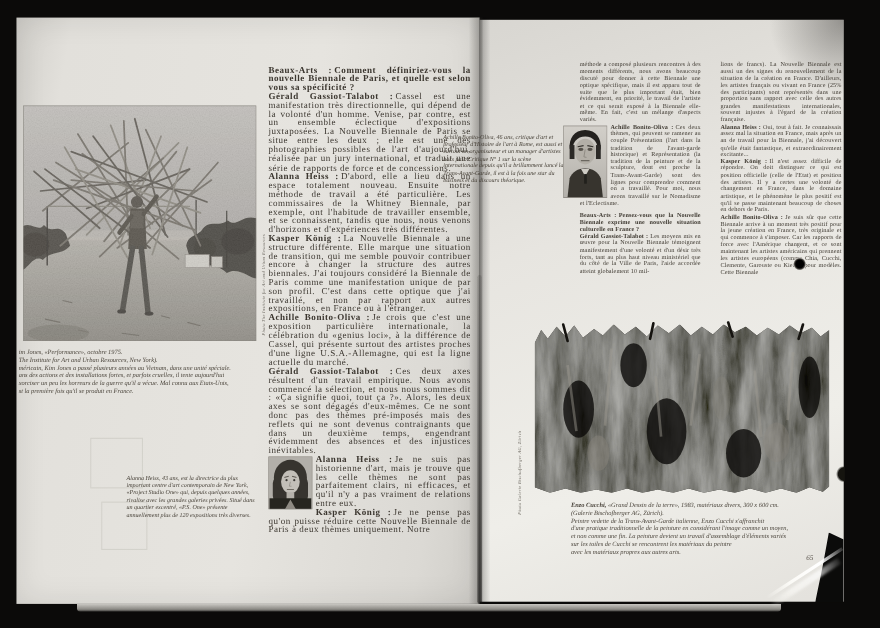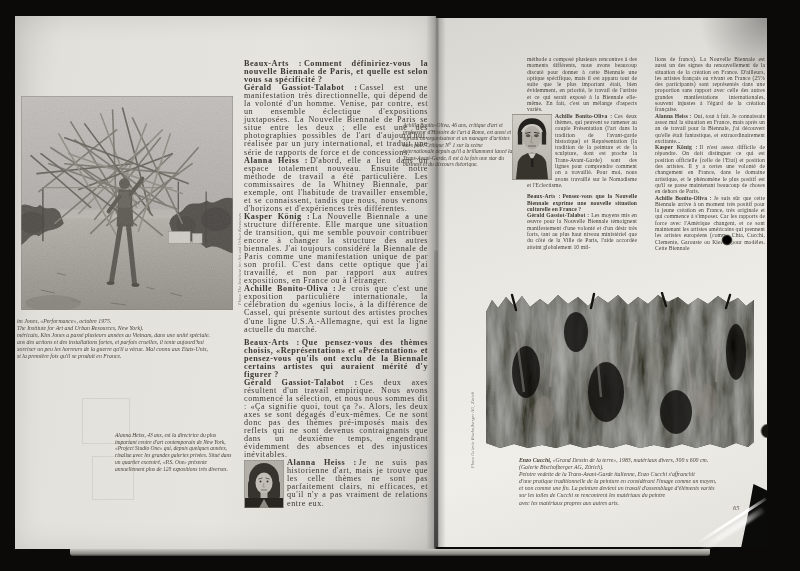--- a/index.html
+++ b/index.html
@@ -181,39 +181,39 @@
   <div class="abs vcredit" id="kim-vcredit">Photo The Institute for Art and Urban Resources</div>
 
   <div class="abs bio" id="heiss-bio">Alanna Heiss, 43 ans, est la directrice du plus important centre d'art contemporain de New York, «Project Studio One» qui, depuis quelques années, rivalise avec les grandes galeries privées. Situé dans un quartier excentré, «P.S. One» présente annuellement plus de 120 expositions très diverses.</div>
 
   <div class="abs" id="left-col">
     <p class="q"><span class="spk">Beaux-Arts :</span><span>Comment définiriez-vous la nouvelle Biennale de Paris, et quelle est selon vous sa spécificité ?</span></p>
     <p><span class="spk">Gérald Gassiot-Talabot :</span><span>Cassel est une manifestation très directionnelle, qui dépend de la volonté d'un homme. Venise, par contre, est un ensemble éclectique d'expositions juxtaposées. La Nouvelle Biennale de Paris se situe entre les deux ; elle est une des photographies possibles de l'art d'aujourd'hui, réalisée par un jury international, et traduit une série de rapports de force et de concessions.</span></p>
     <p><span class="spk">Alanna Heiss :</span><span>D'abord, elle a lieu dans un espace totalement nouveau. Ensuite notre méthode de travail a été particulière. Les commissaires de la Whitney Biennale, par exemple, ont l'habitude de travailler ensemble, et se connaissent, tandis que nous, nous venons d'horizons et d'expériences très différentes.</span></p>
     <p><span class="spk">Kasper König :</span><span>La Nouvelle Biennale a une structure différente. Elle marque une situation de transition, qui me semble pouvoir contribuer encore à changer la structure des autres biennales. J'ai toujours considéré la Biennale de Paris comme une manifestation unique de par son profil. C'est dans cette optique que j'ai travaillé, et non par rapport aux autres expositions, en France ou à l'étranger.</span></p>
     <p><span class="spk">Achille Bonito-Oliva :</span><span>Je crois que c'est une exposition particulière internationale, la célébration du «genius loci», à la différence de Cassel, qui présente surtout des artistes proches d'une ligne U.S.A.-Allemagne, qui est la ligne actuelle du marché.</span></p>
-    <p class="q"><span class="spk">Beaux-Arts :</span><span>Que pensez-vous des thèmes choisis, «Représentation» et «Présentation» et pensez-vous qu'ils ont exclu de la Biennale certains artistes qui auraient mérité d'y figurer ?</span></p>
     <p><span class="spk">Gérald Gassiot-Talabot :</span><span>Ces deux axes résultent d'un travail empirique. Nous avons commencé la sélection, et nous nous sommes dit : «Ça signifie quoi, tout ça ?». Alors, les deux axes se sont dégagés d'eux-mêmes. Ce ne sont donc pas des thèmes pré-imposés mais des reflets qui ne sont devenus contraignants que dans un deuxième temps, engendrant évidemment des absences et des injustices inévitables.</span></p>
     <p>
       <svg class="heiss-float" viewBox="0 0 40 48">
         <rect width="40" height="48" fill="#b2afa9"></rect>
         <rect x="4" y="18" width="32" height="24" rx="6" fill="#37342f"></rect>
         <ellipse cx="20" cy="19" rx="15" ry="16" fill="#37342f"></ellipse>
         <ellipse cx="20" cy="23" rx="8.5" ry="10.5" fill="#c3bfb8"></ellipse>
         <circle cx="16.5" cy="21.5" r="1" fill="#3a3733"></circle>
           <circle cx="23.5" cy="21.5" r="1" fill="#3a3733"></circle>
         <path d="M14.5,19 l4,-1 M21.5,18 l4,1" stroke="#4a463f" stroke-width=".8" fill="none"></path>
         <path d="M20,23 l-1,4 l2,0" stroke="#8f8b83" stroke-width=".7" fill="none"></path>
         <line x1="16.8" y1="30" x2="23.2" y2="30" stroke="#6e6a62" stroke-width=".9"></line>
         <rect x="16.5" y="32.5" width="7" height="6" fill="#b5b1aa"></rect>
         <rect x="1" y="38" width="38" height="10" fill="#26251f"></rect>
         <path d="M15,48 L20,39 L25,48 Z" fill="#8e8a82"></path>
         <rect width="40" height="48" fill="none" stroke="#8b8780" stroke-width="1"></rect>
       </svg>
       <span class="spk">Alanna Heiss :</span><span>Je ne suis pas historienne d'art, mais je trouve que les celle thèmes ne sont pas parfaitement clairs, ni efficaces, et qu'il n'y a pas vraiment de relations entre eux.</span></p>
+    <p><span class="spk">Kasper König :</span><span>Je ne pense pas qu'on puisse réduire cette Nouvelle Biennale de Paris à deux thèmes uniquement. Notre</span></p>
   </div>
 
   <div class="abs bio" id="bonito-bio">Achille Bonito-Oliva, 46 ans, critique d'art et professeur d'Histoire de l'art à Rome, est aussi et surtout un organisateur et un manager d'artistes hors pair. Critique N° 1 sur la scène internationale depuis qu'il a brillamment lancé la Trans-Avant-Garde, il est à la fois une star du business et du discours théorique.</div>
 
   <div class="abs small-col" id="r-col1">
     <p><span>méthode a composé plusieurs rencontres à des moments différents, nous avons beaucoup discuté pour donner à cette Biennale une optique spécifique, mais il est apparu tout de suite que le plus important était, bien évidemment, en priorité, le travail de l'artiste et ce qui serait exposé à la Biennale elle-même. En fait, c'est un mélange d'aspects variés.</span></p>
     <p>
       <svg class="bonito-float" viewBox="0 0 41 67">
         <defs>
             <linearGradient id="pbg" x1="0" y1="0" x2="0" y2="1">

